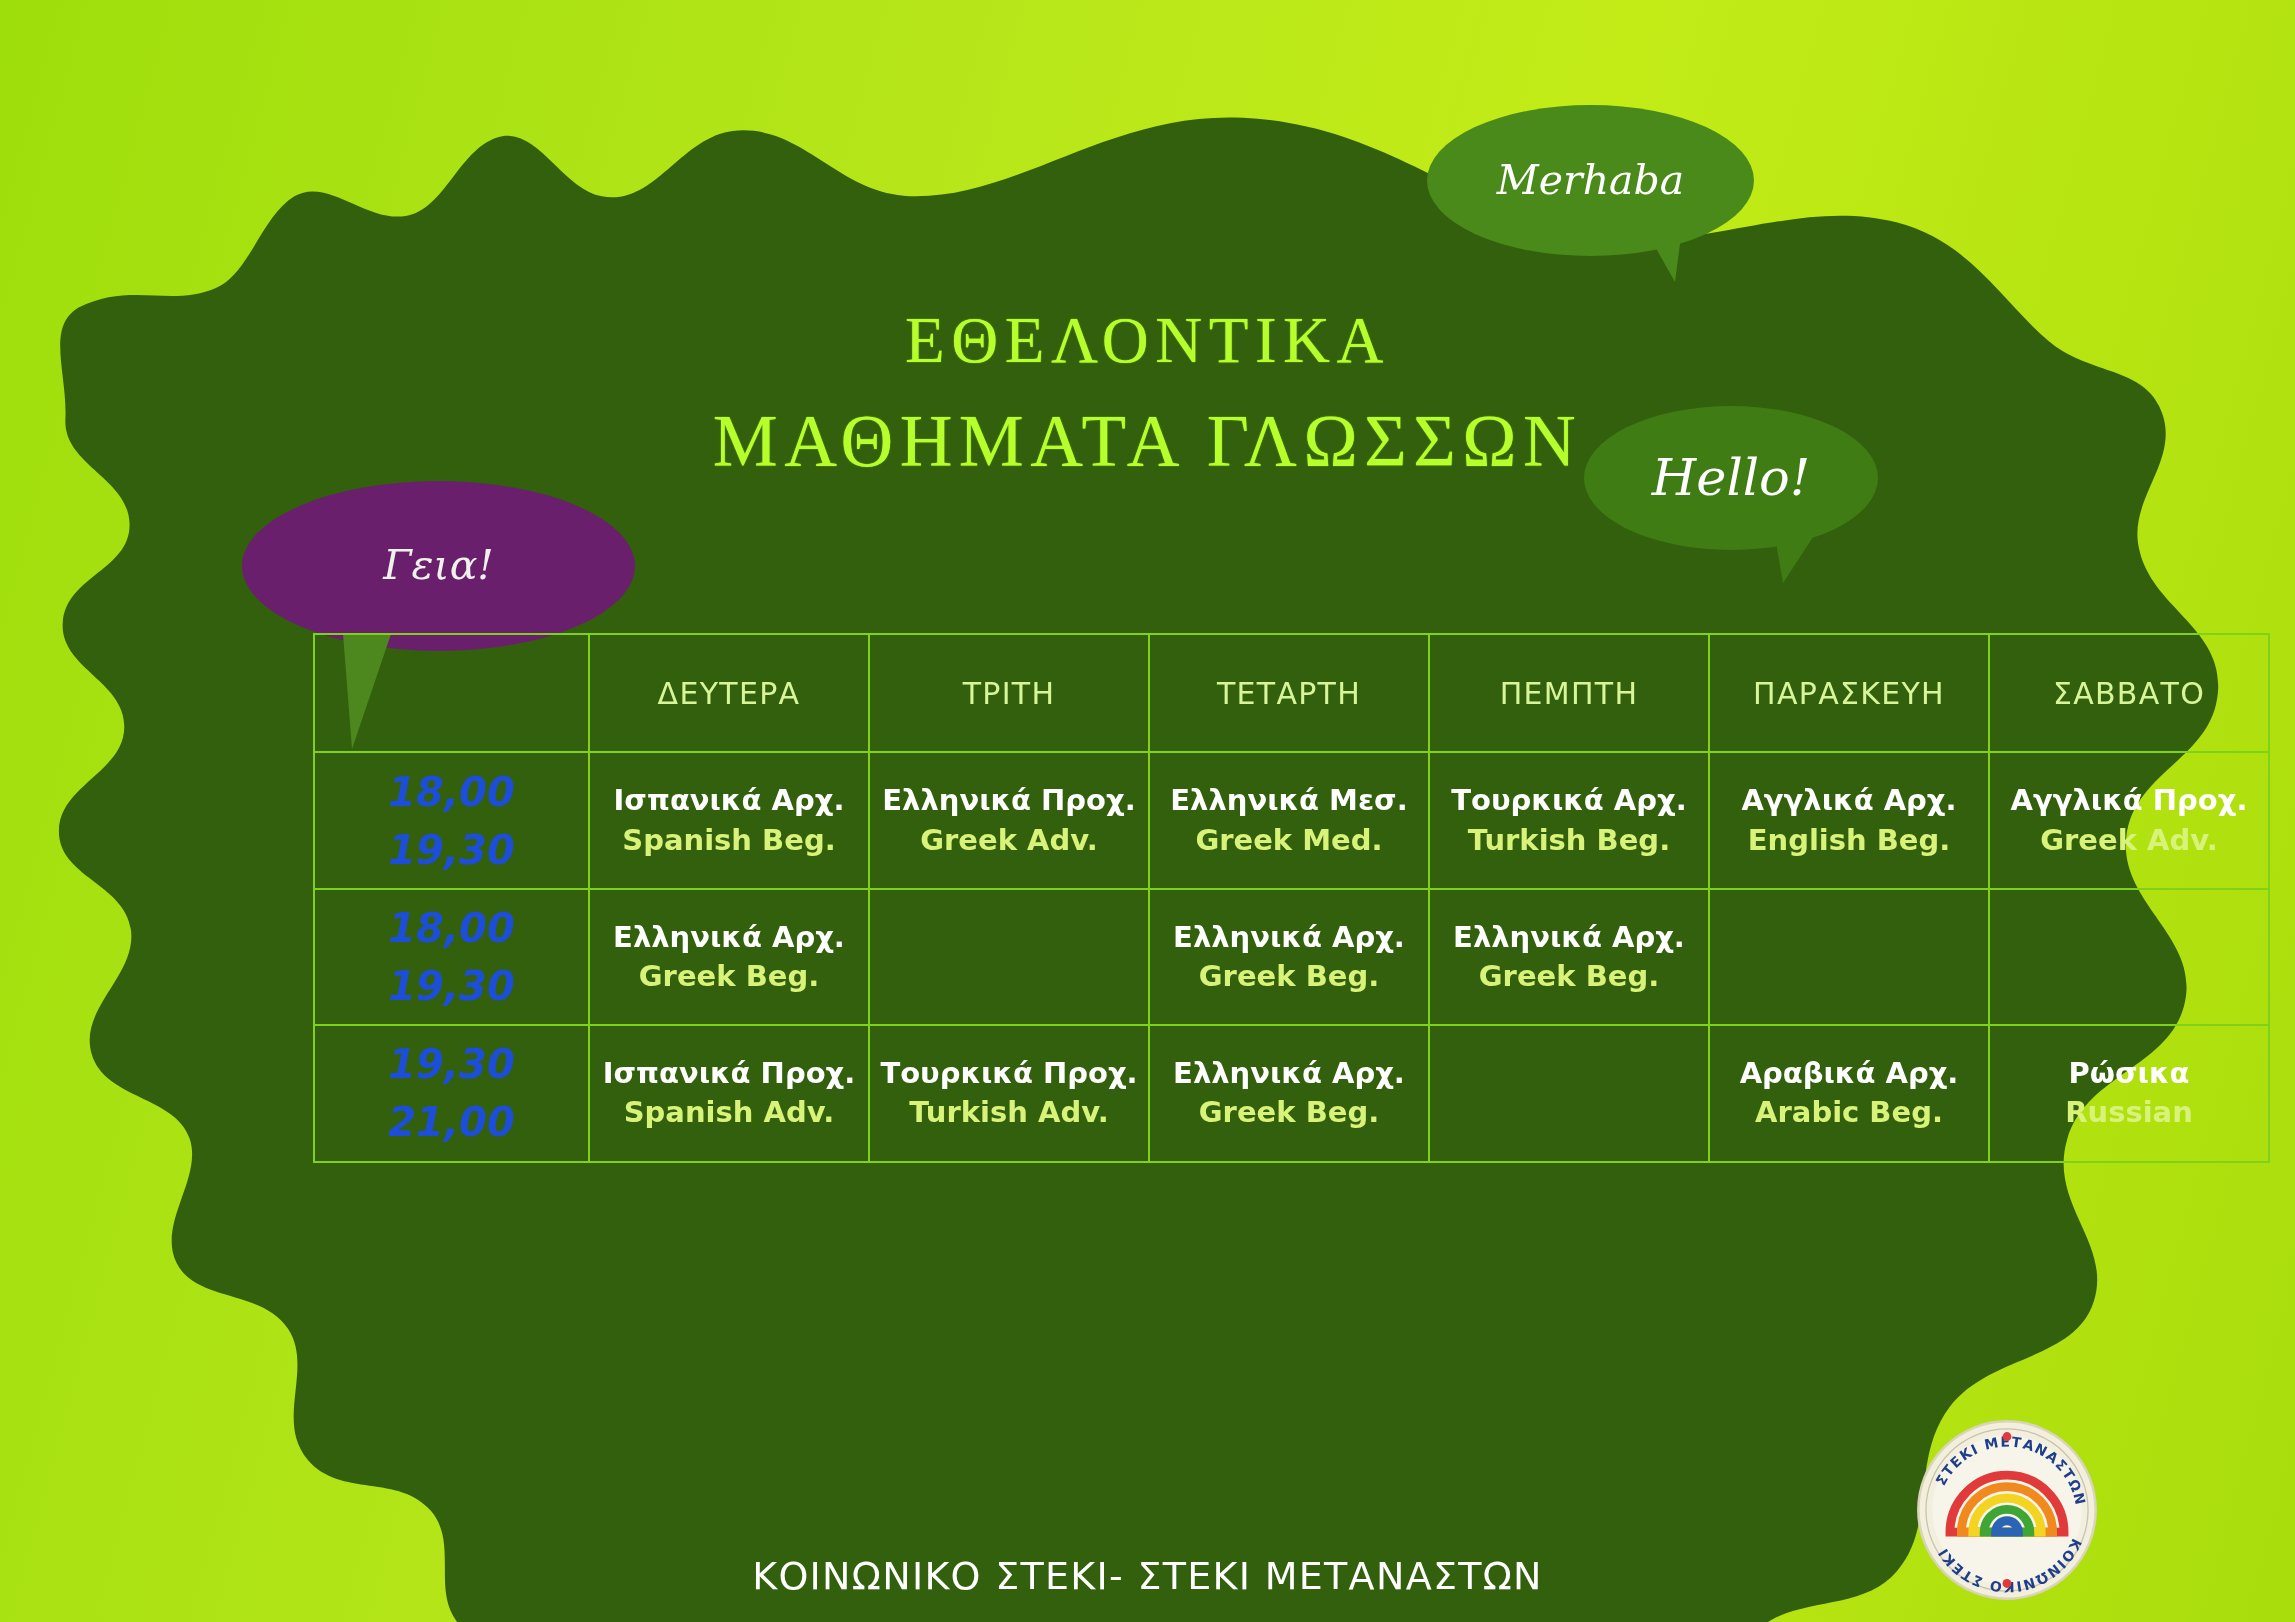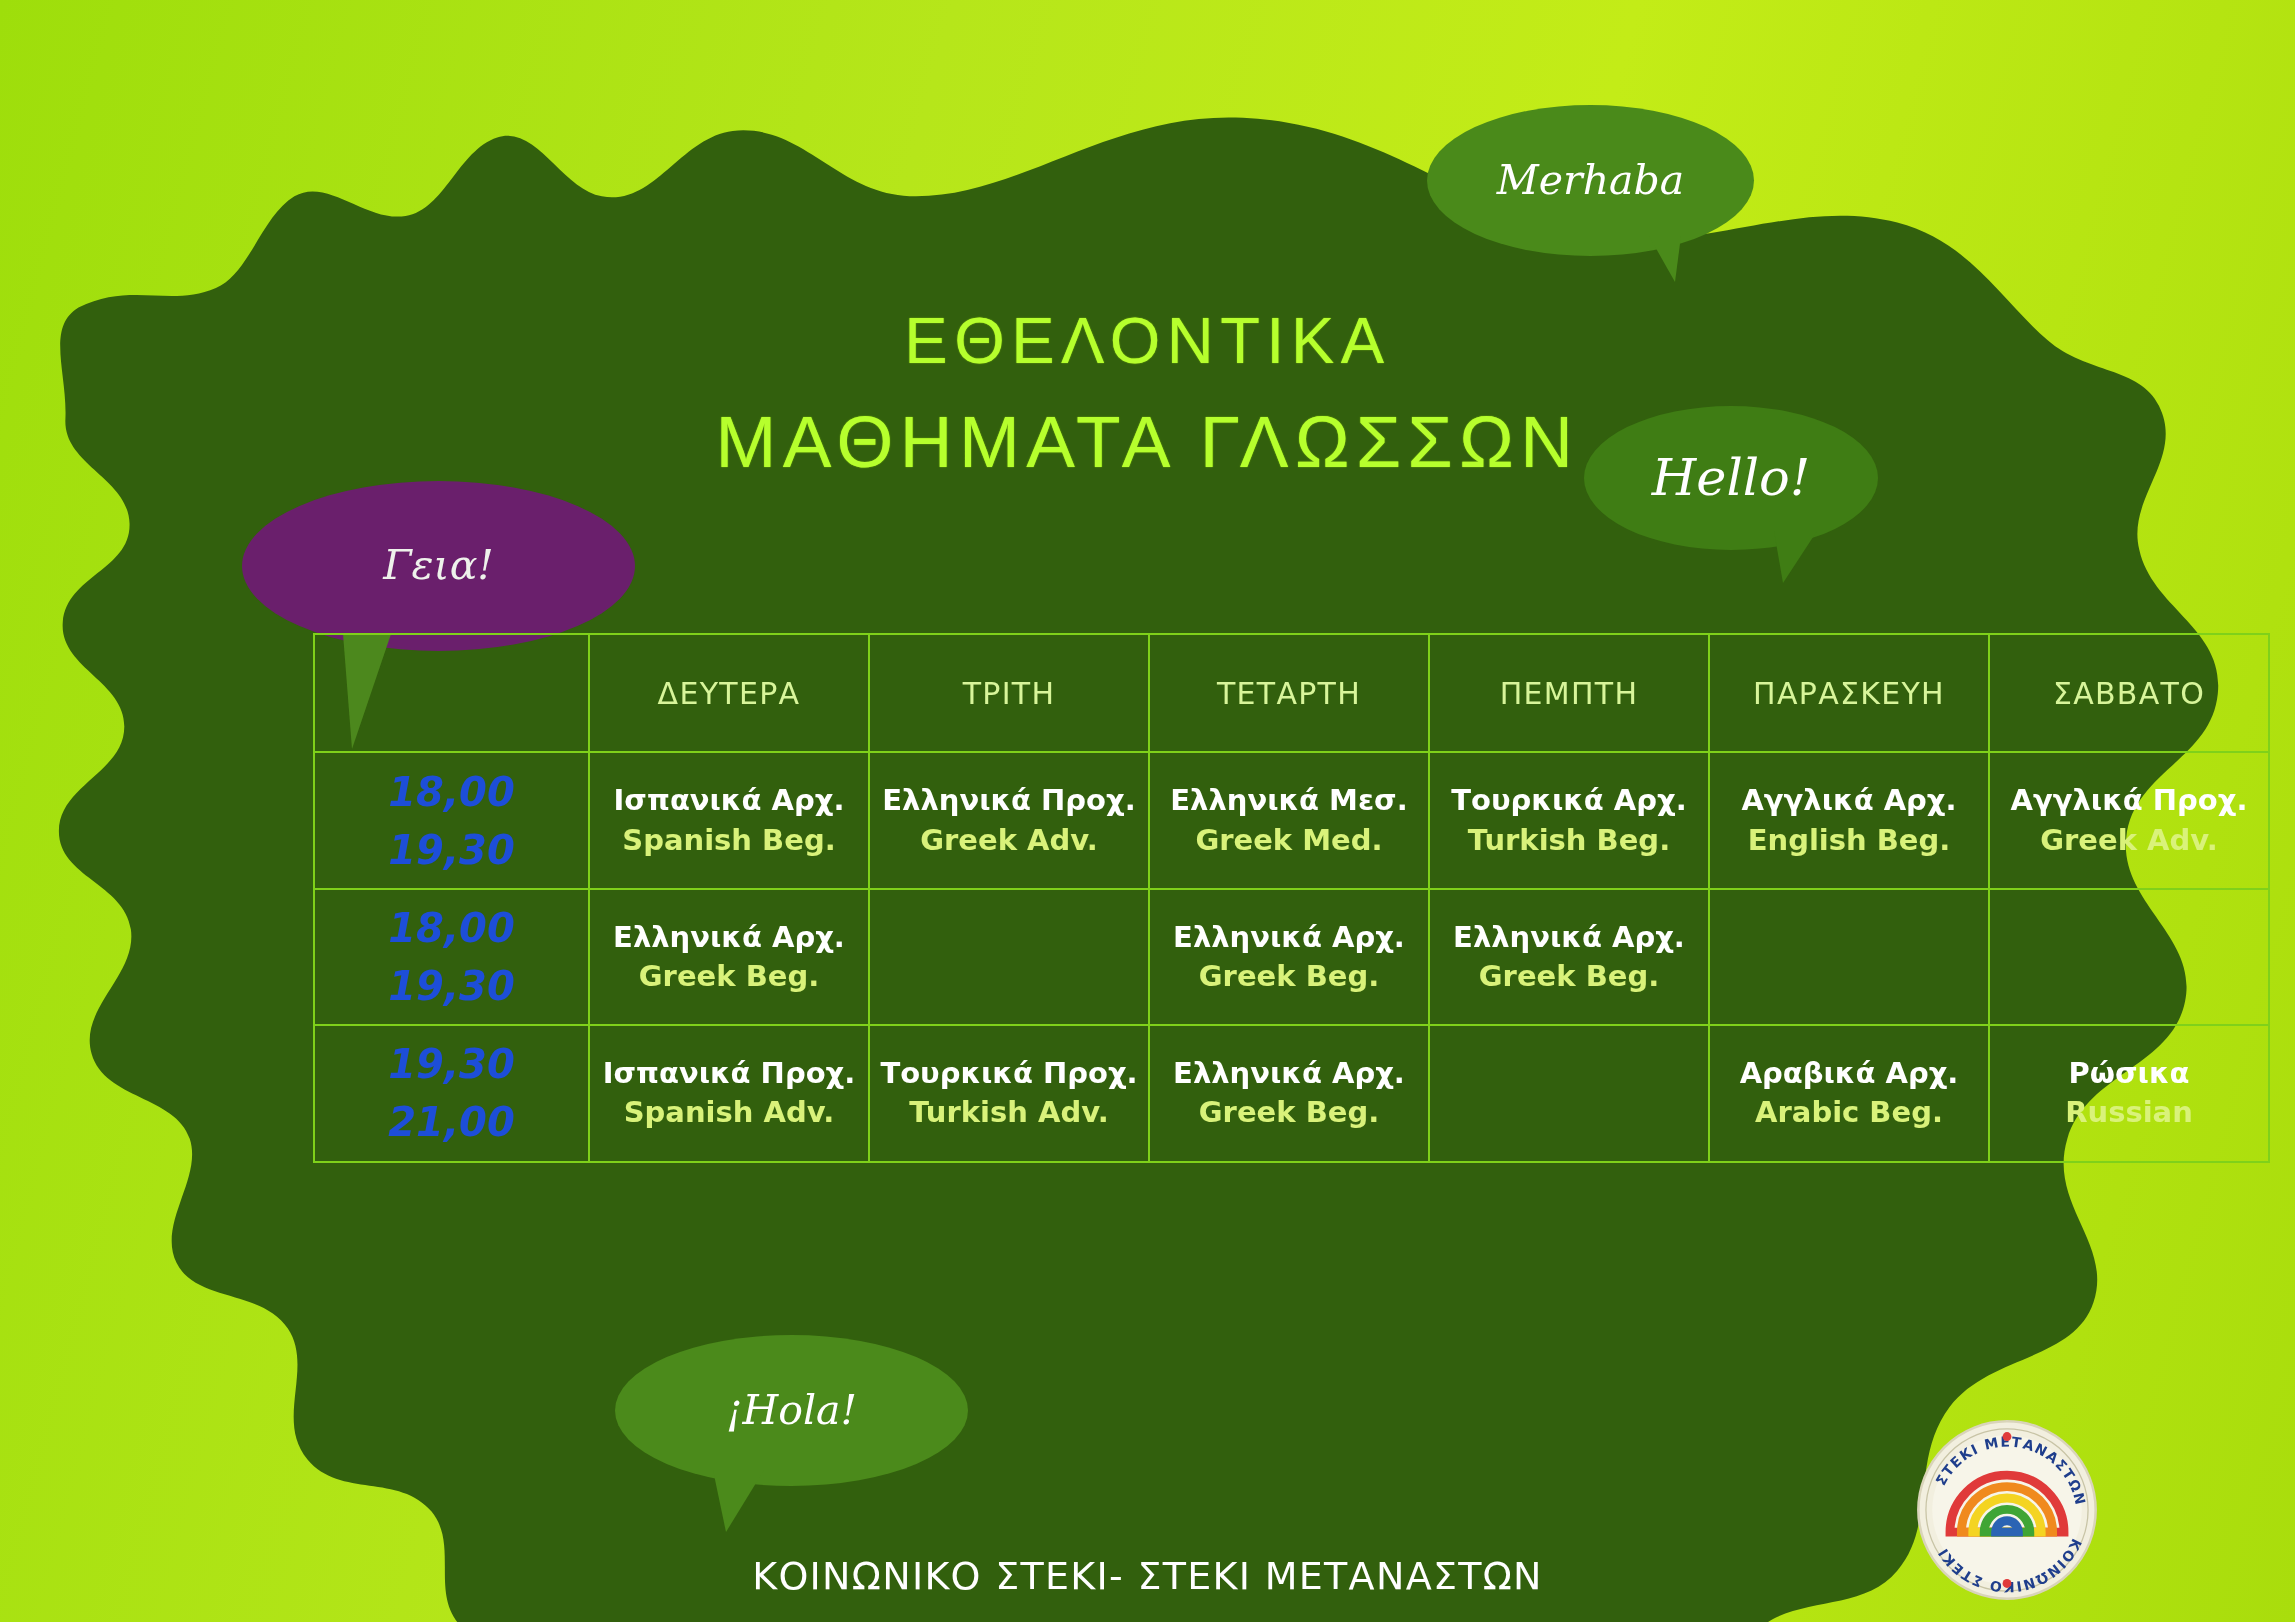--- a/index.html
+++ b/index.html
@@ -115,21 +115,21 @@
     border-top: 62px solid #4b8a1b;
   }
 
   
   .title-wrap {
     position: absolute;
     left: 0; right: 0;
     top: 308px;
     text-align: center;
     color: #b6ff2d;
-    font-family: Liberation Sans, sans-serif;
+    font-family: Liberation Serif, serif;
     letter-spacing: 6.5px;
   }
   .title-line1 {
     font-size: 65px;
     line-height: 1.0;
     font-weight: 400;
     text-shadow: 0 0 1.3px #9bdf12;
   }
   .title-line2 {
     font-size: 73px;
@@ -279,24 +279,20 @@
   <div class="bubble bubble-hello">
     <span>Hello!</span>
     <span class="tail"></span>
   </div>
 
   <div class="bubble bubble-geia">
     <span>Γεια!</span>
     <span class="tail"></span>
   </div>
 
-  <div class="bubble bubble-hola">
-    <span>¡Hola!</span>
-    <span class="tail"></span>
-  </div>
 
   <div class="title-wrap">
     <div class="title-line1">ΕΘΕΛΟΝΤΙΚΑ</div>
     <div class="title-line2">ΜΑΘΗΜΑΤΑ ΓΛΩΣΣΩΝ</div>
   </div>
 
   <div class="table-wrap">
     <table class="schedule">
       <colgroup>
         <col class="col-time">

